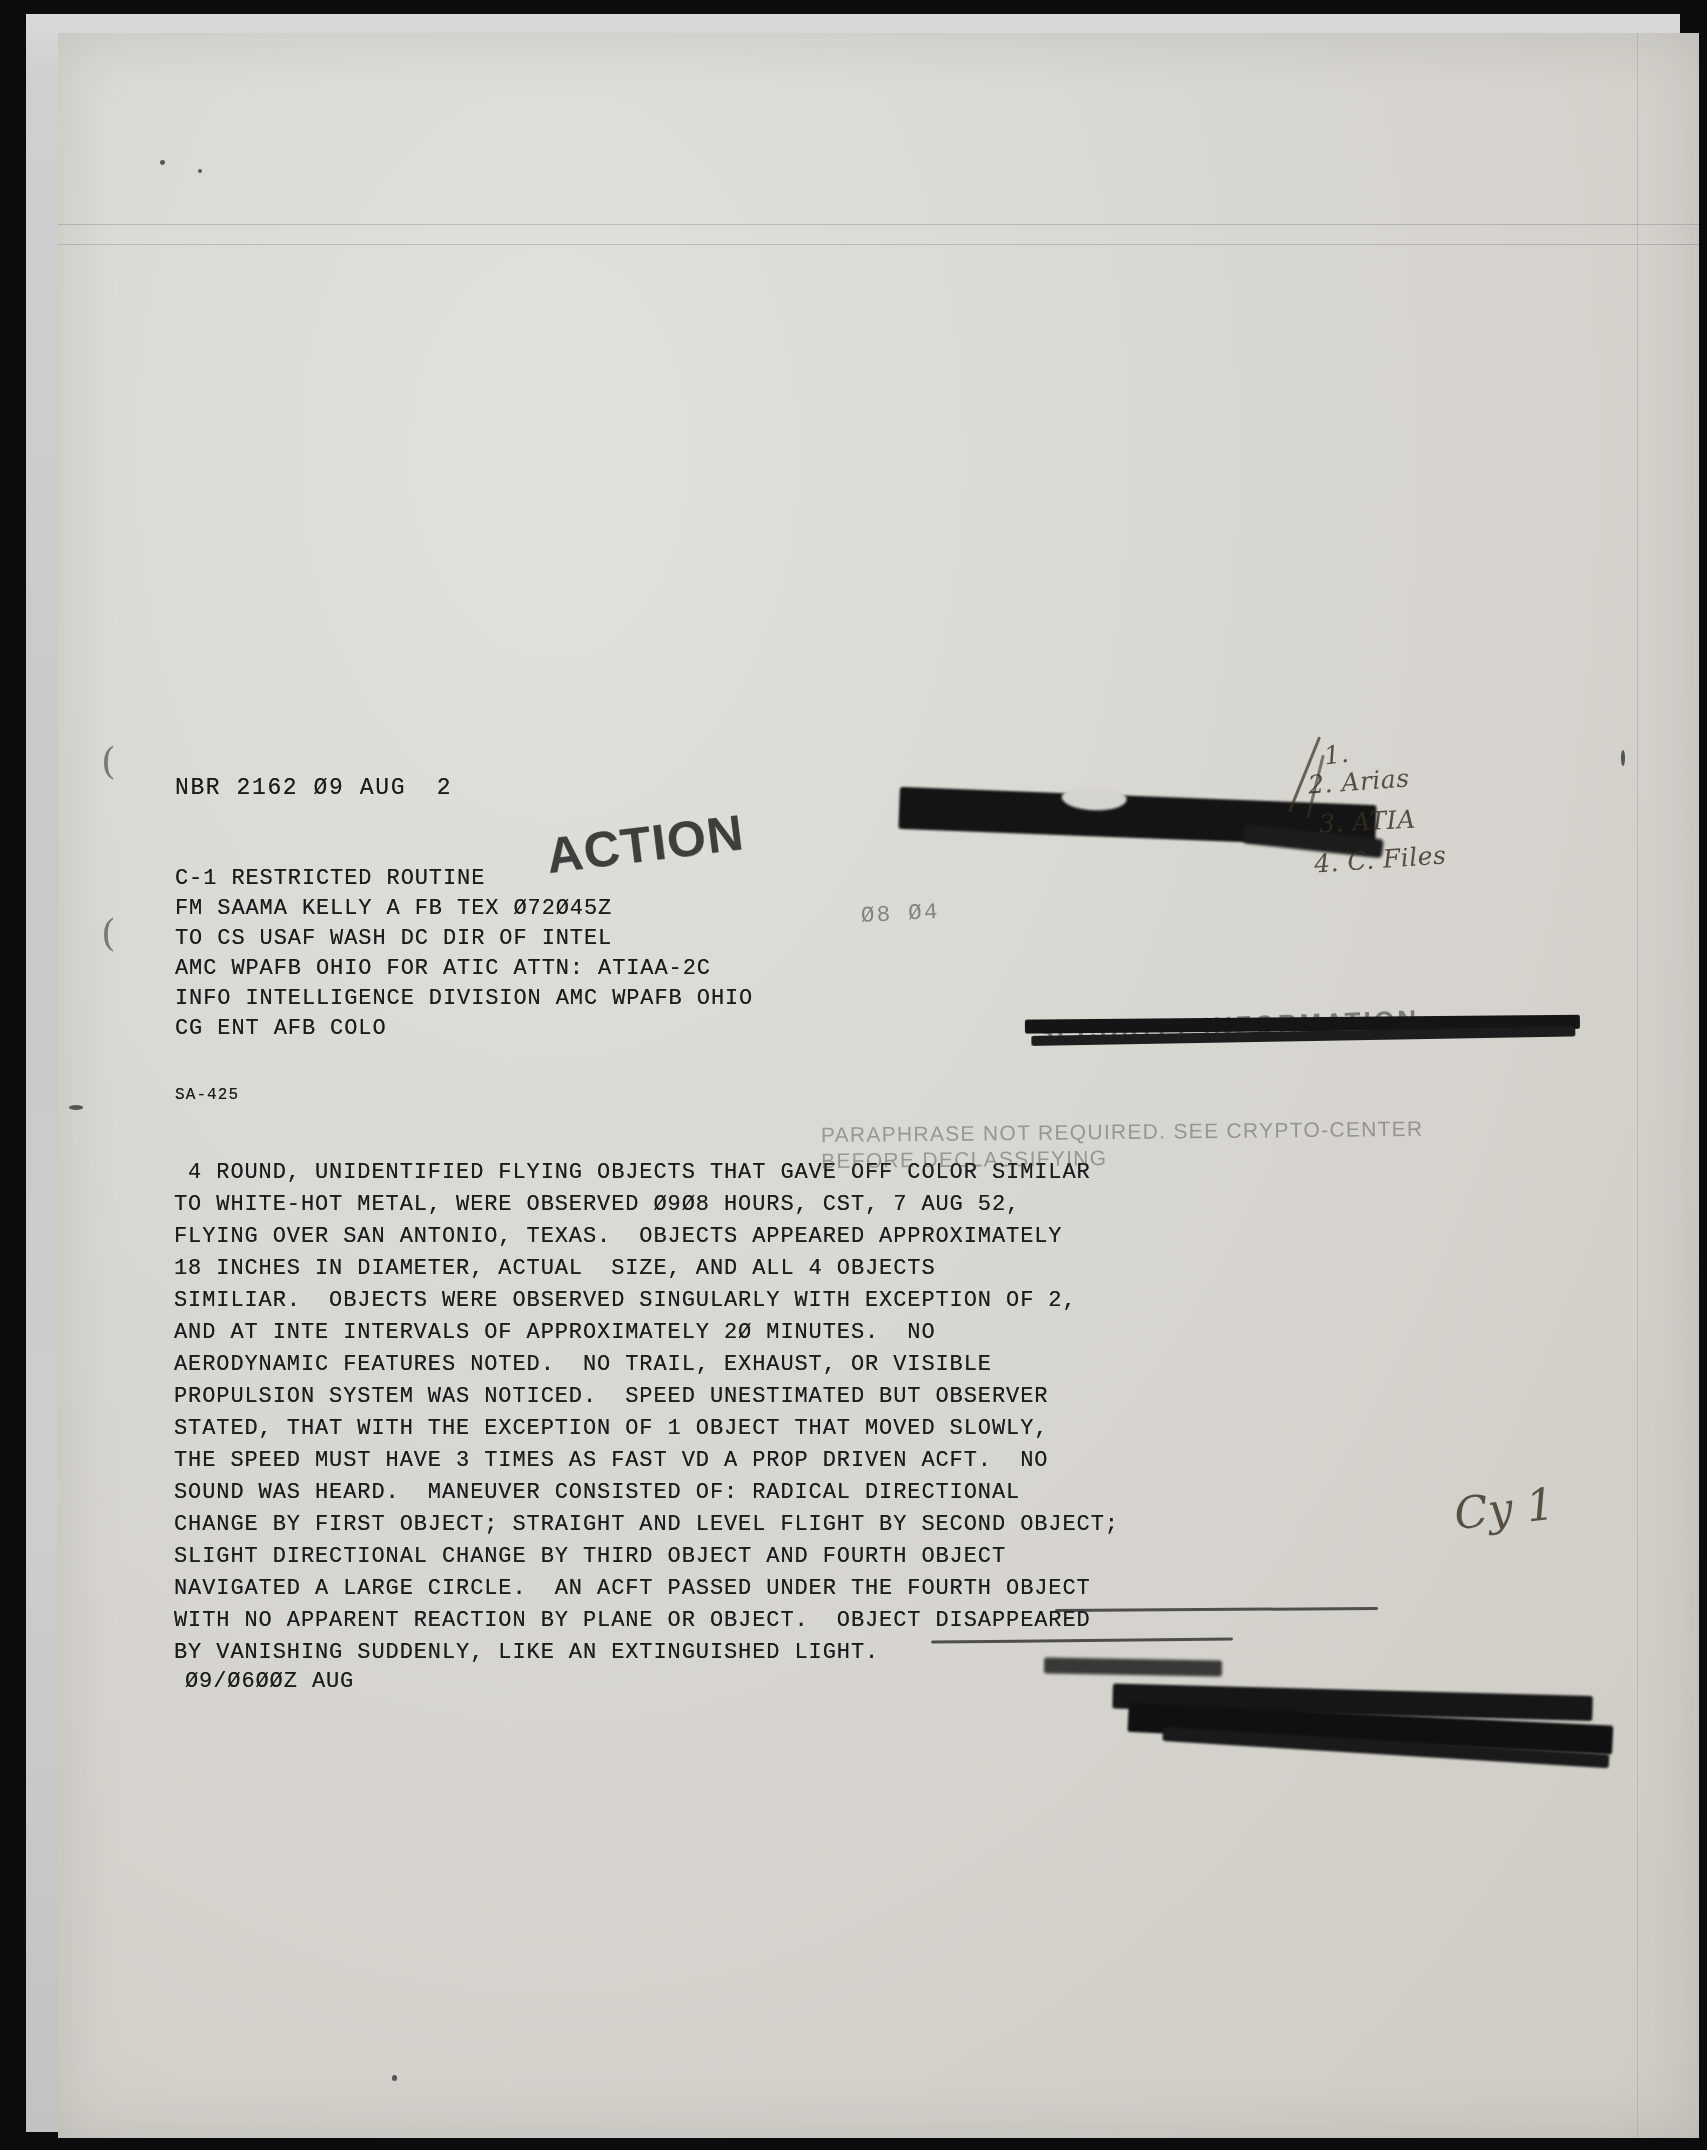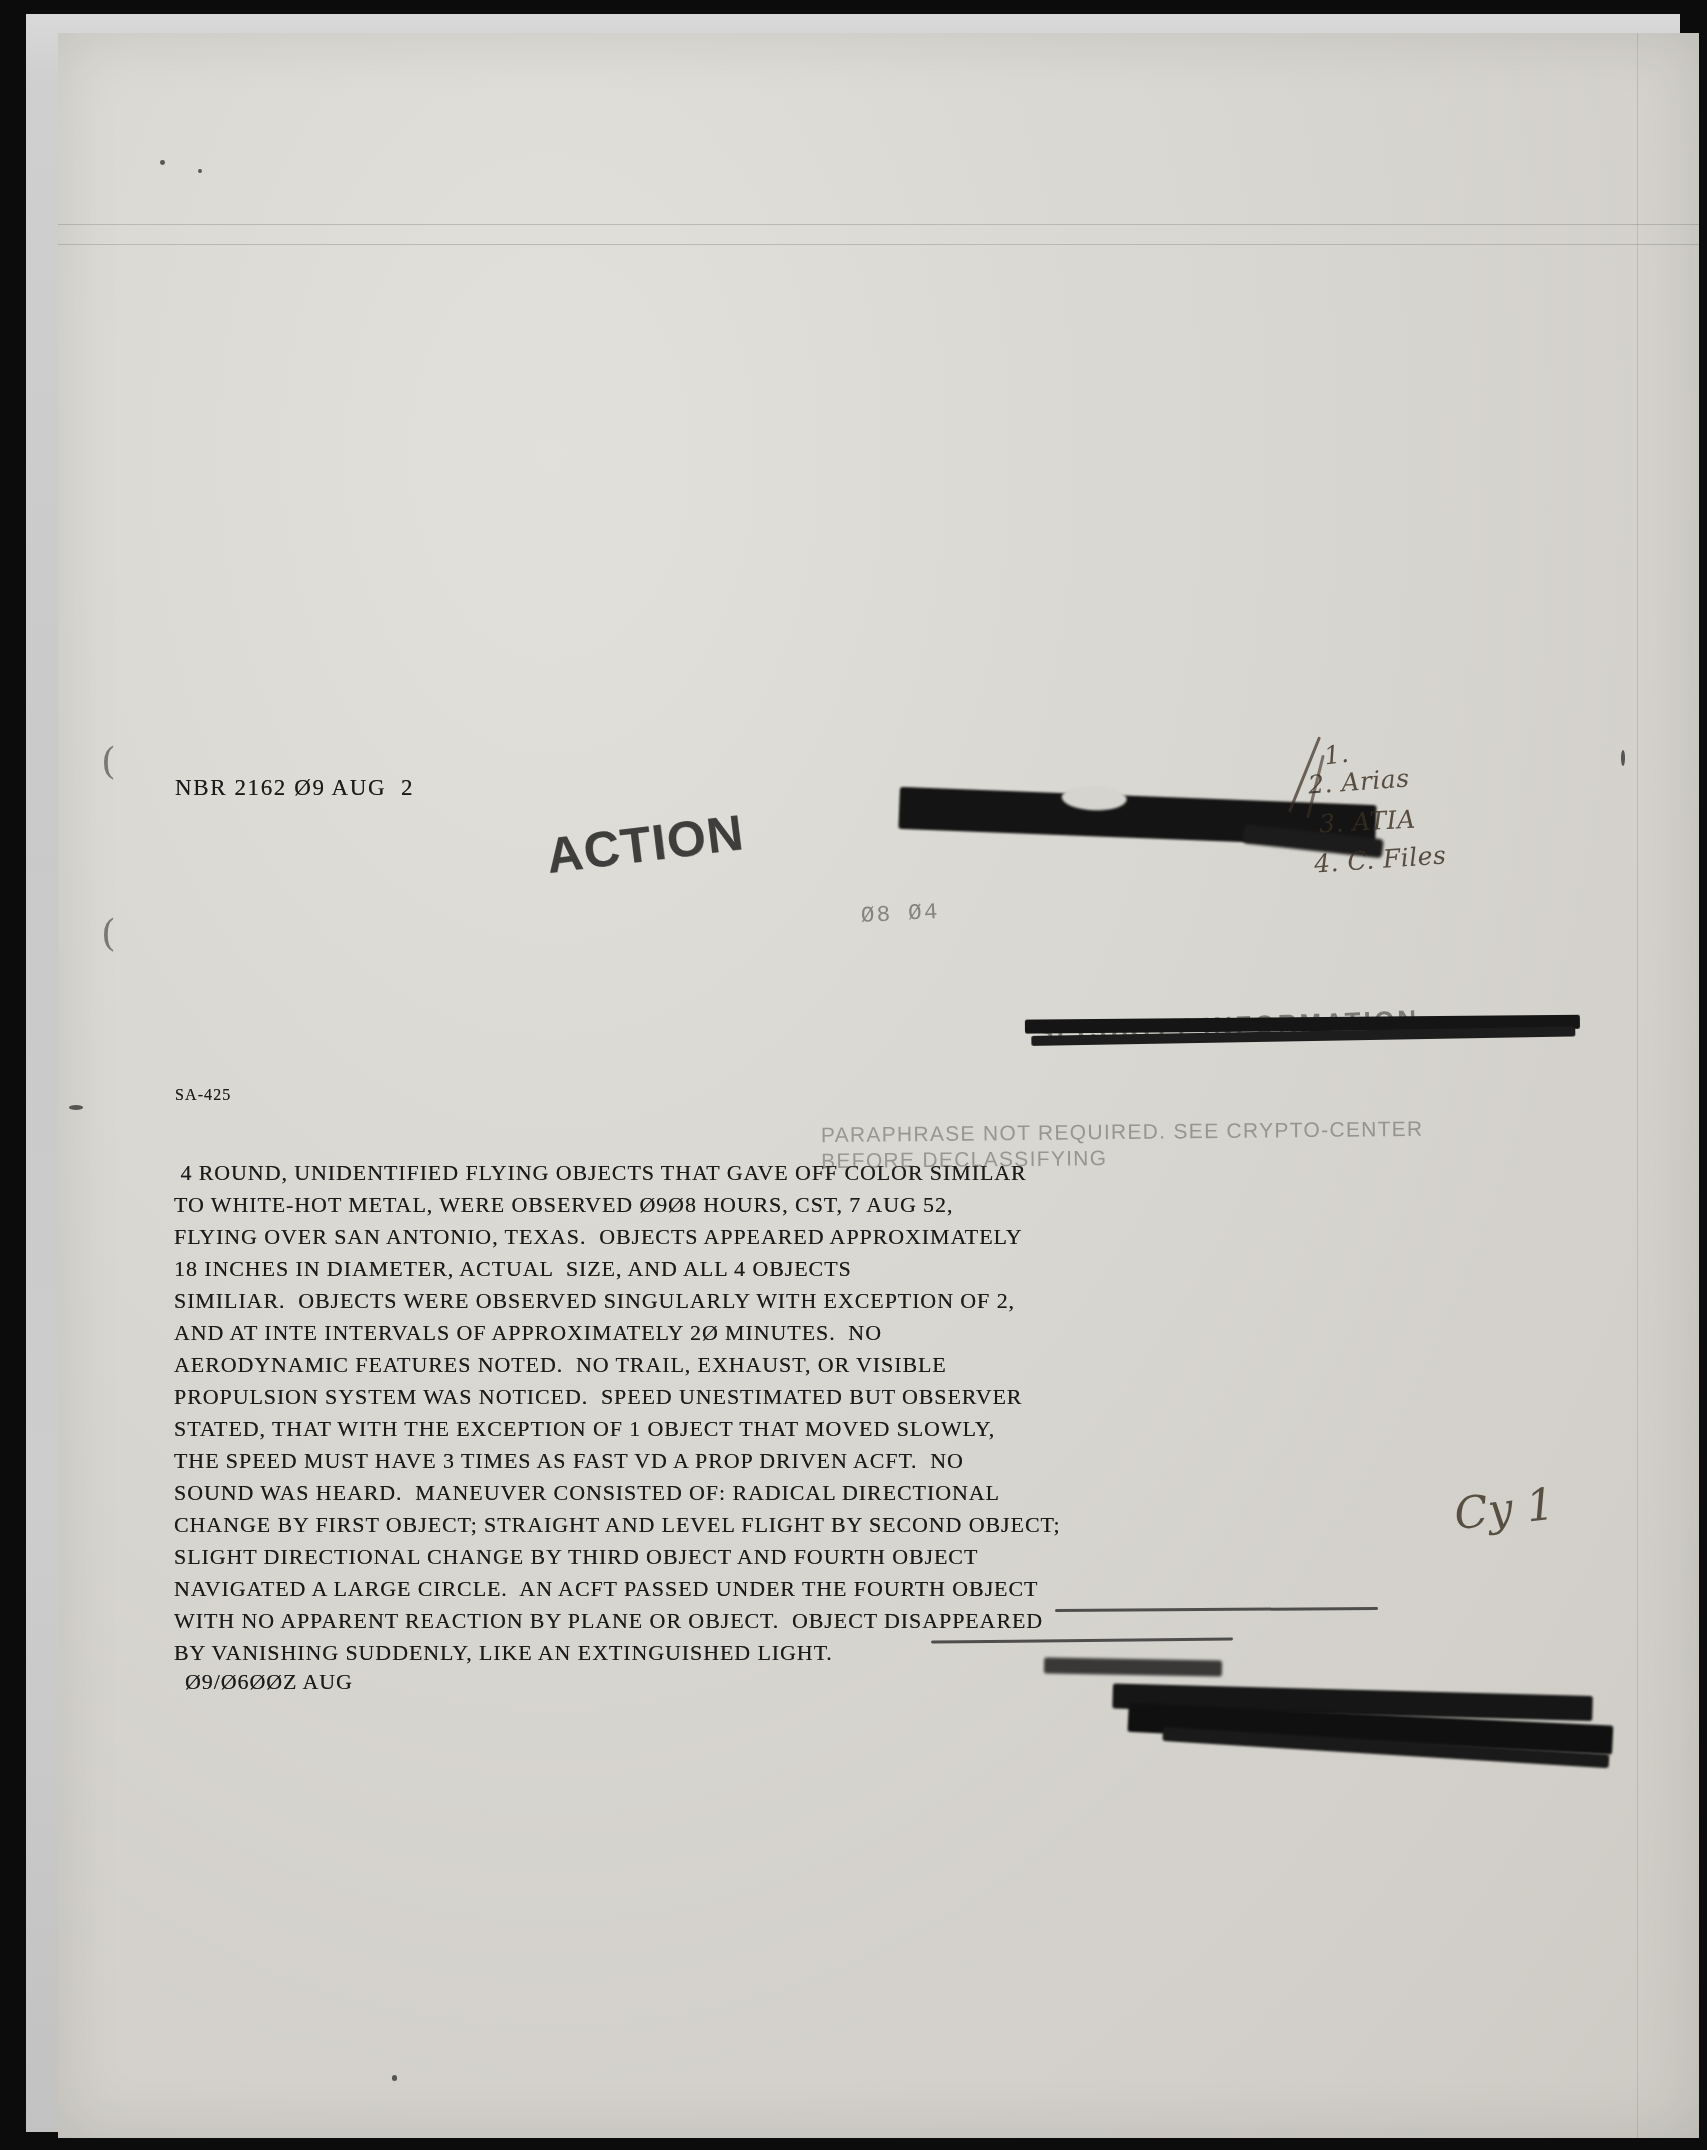--- a/index.html
+++ b/index.html
@@ -73,21 +73,21 @@
   #doc {
     position: absolute;
     left: 0; top: 0;
     width: 1641px;
     height: 2105px;
     color: #1a1a1a;
   }
 
   .tw {
     position: absolute;
-    font-family: Liberation Serif, serif;
+    font-family: Liberation Mono, monospace;
     font-size: 22px;
     letter-spacing: 0.9px;
     line-height: 30px;
     white-space: pre;
     color: #1b1b1b;
     text-shadow: 0 0 0.6px rgba(0,0,0,0.55);
   }
 
   #nbr-line {
     left: 117px;
@@ -393,20 +393,26 @@
       <div class="speck" style="left:10.8px; top:1072px; width:14px; height:4.3px;"></div>
       <div class="speck" style="left:334px; top:2042px; width:5.4px; height:5.4px;"></div>
 
       <div class="mark-paren" style="left:43px; top:706px;">(</div>
       <div class="mark-paren" style="left:43px; top:878px;">(</div>
 
       <div id="doc">
 
         <div class="tw" id="nbr-line">NBR 2162 Ø9 AUG  2</div>
 
+        <div class="tw" id="addr-block">C-1 RESTRICTED ROUTINE
+FM SAAMA KELLY A FB TEX Ø72Ø45Z
+TO CS USAF WASH DC DIR OF INTEL
+AMC WPAFB OHIO FOR ATIC ATTN: ATIAA-2C
+INFO INTELLIGENCE DIVISION AMC WPAFB OHIO
+CG ENT AFB COLO</div>
 
         <div class="tw" id="sa-line">SA-425</div>
 
         <div class="tw" id="body-block"> 4 ROUND, UNIDENTIFIED FLYING OBJECTS THAT GAVE OFF COLOR SIMILAR
 TO WHITE-HOT METAL, WERE OBSERVED Ø9Ø8 HOURS, CST, 7 AUG 52,
 FLYING OVER SAN ANTONIO, TEXAS.  OBJECTS APPEARED APPROXIMATELY
 18 INCHES IN DIAMETER, ACTUAL  SIZE, AND ALL 4 OBJECTS
 SIMILIAR.  OBJECTS WERE OBSERVED SINGULARLY WITH EXCEPTION OF 2,
 AND AT INTE INTERVALS OF APPROXIMATELY 2Ø MINUTES.  NO
 AERODYNAMIC FEATURES NOTED.  NO TRAIL, EXHAUST, OR VISIBLE

